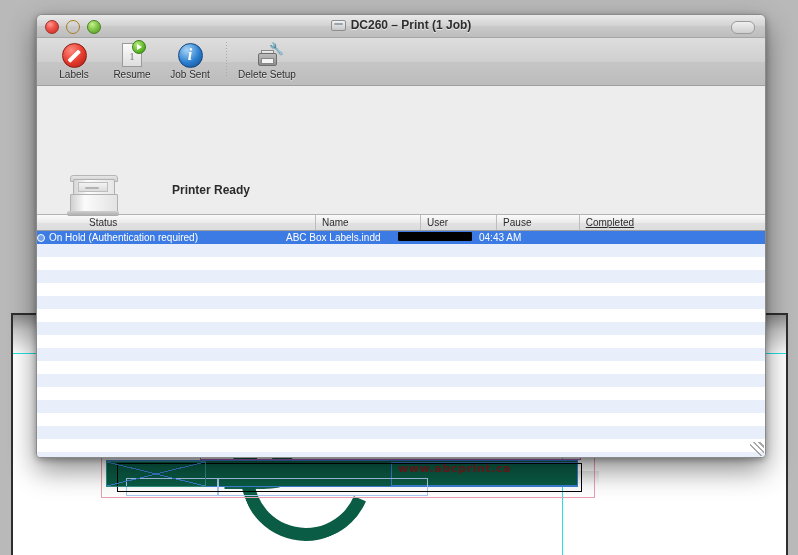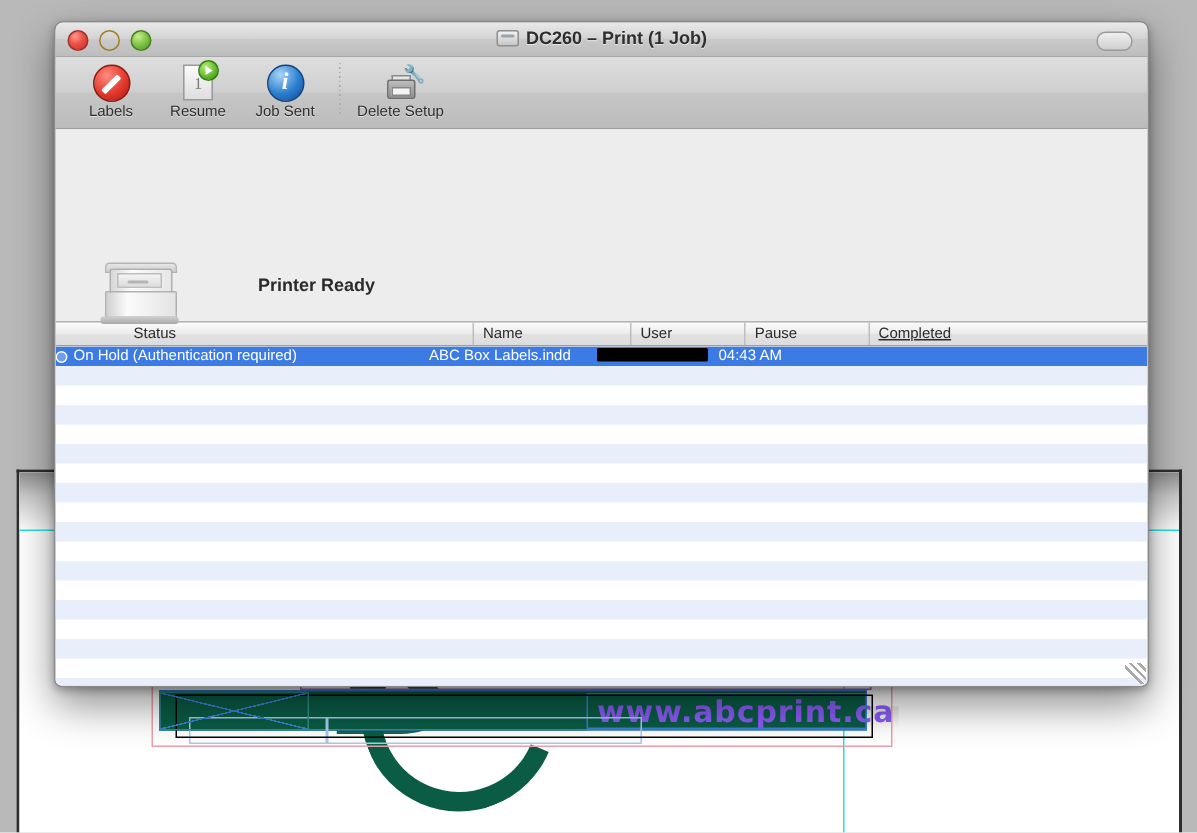--- a/index.html
+++ b/index.html
@@ -40,24 +40,24 @@
     left: 93px; top: 145px; width: 472px; height: 27px;
     background: #0a5c45;
   }
   .banner-slant {
     position: absolute; left: 93px; top: 145px; width: 285px; height: 27px;
     background: linear-gradient(to bottom right, transparent 0 48%, #0a5c45 48% 100%);
   }
   .banner-url {
     position: absolute;
     left: 385px; top: 147px;
-    color: #8b5cf6;
+    color: #7f1d1d;
     font-family: "DejaVu Sans", sans-serif;
     font-weight: bold;
-    font-size: 20px;
+    font-size: 11px;
     letter-spacing: 0.6px;
     white-space: nowrap;
   }
   .logo-b {
     position: absolute; left: 207px; top: 93px;
     font-family: "DejaVu Serif", serif;
     font-size: 96px; font-weight: bold;
     color: #0a5c45;
     line-height: 1;
     opacity: .95;

